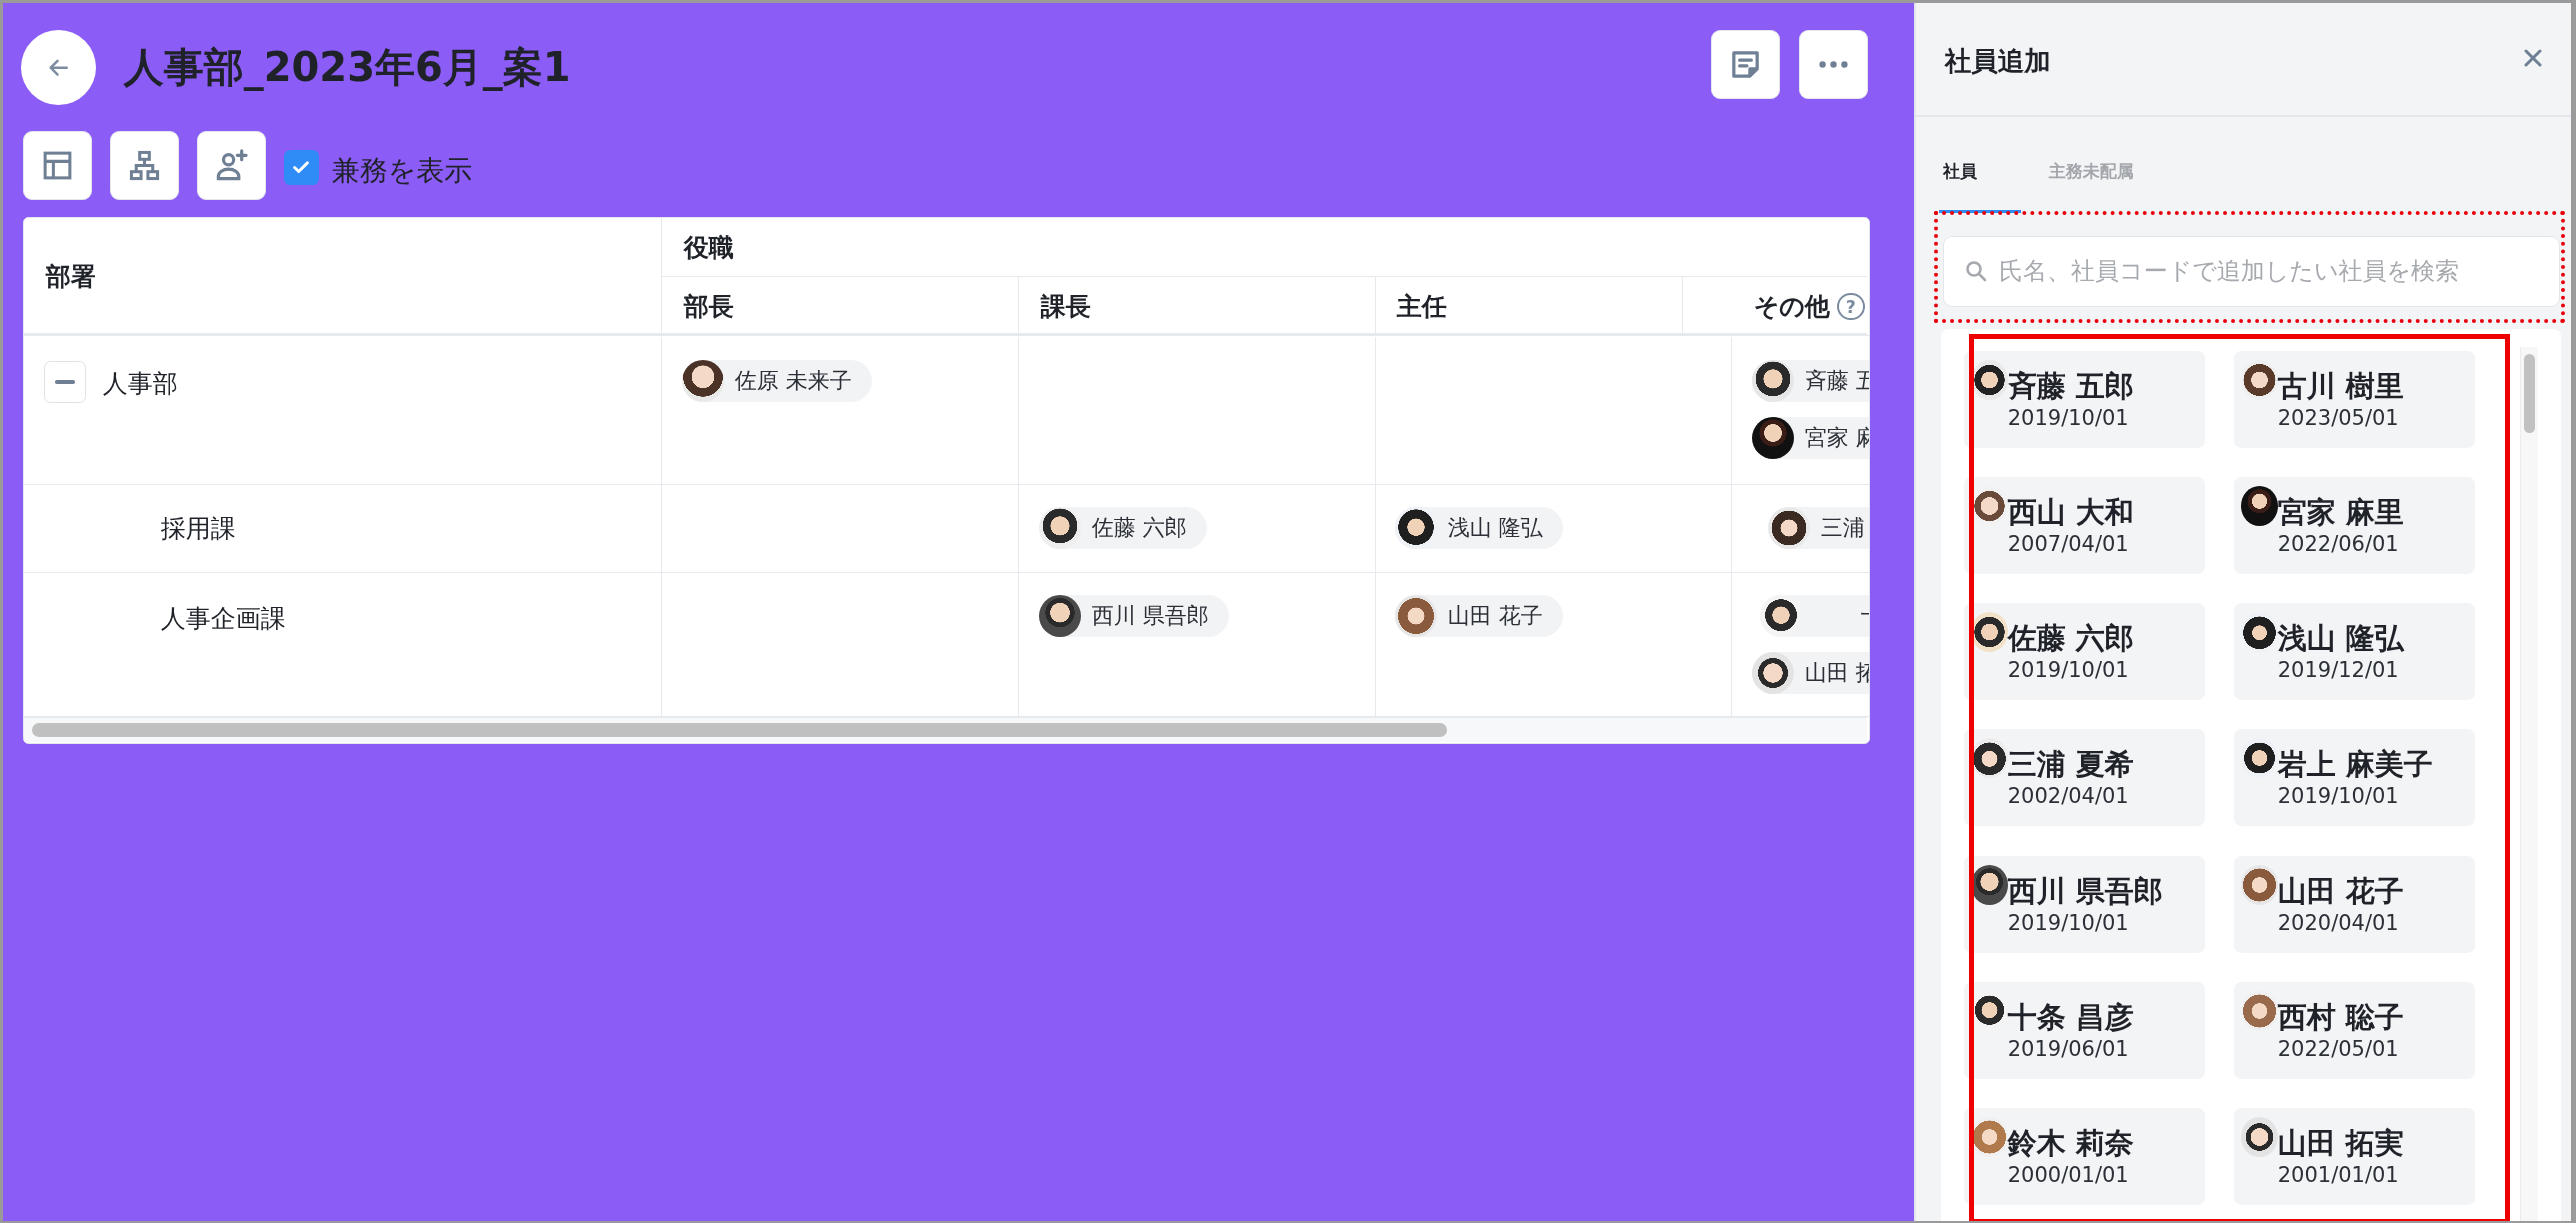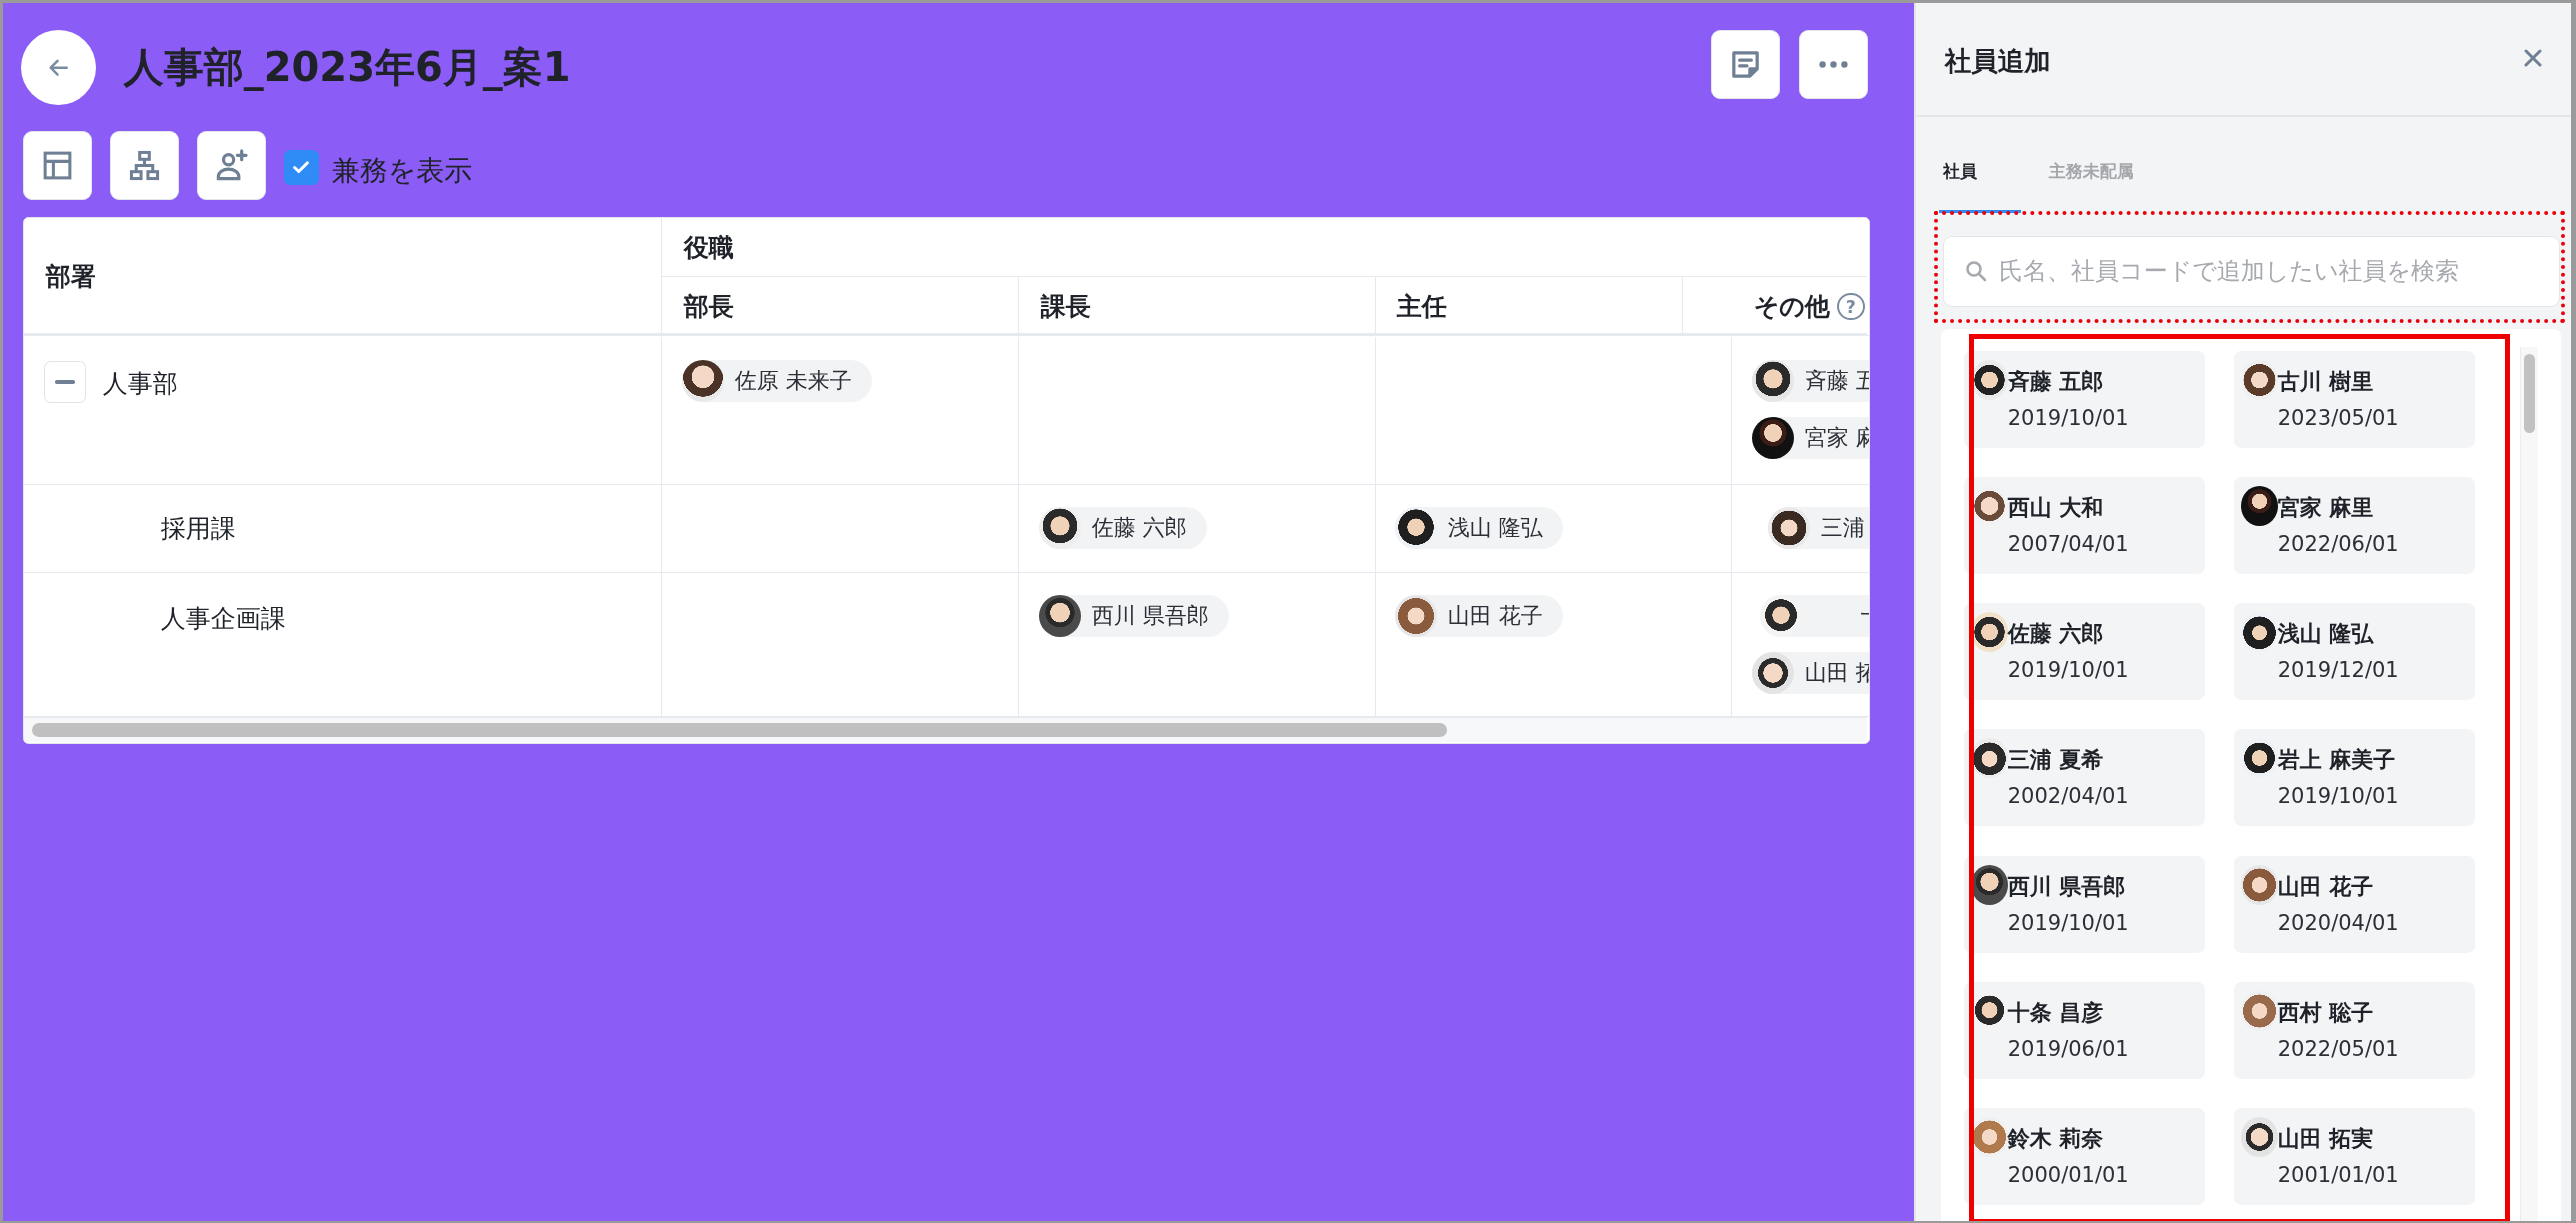--- a/index.html
+++ b/index.html
@@ -107,21 +107,21 @@
     border-radius: 7.3px; overflow: hidden;
   }
   .red-box {
     position: absolute; left: 53px; top: 331px; width: 541px; height: 890px;
     border: 5.5px solid #ee0000; pointer-events: none; z-index: 5;
   }
   .card {
     position: absolute; width: 241px; height: 97px; background: #f3f4f6; border-radius: 7.3px; cursor: pointer;
   }
   .card .av { position: absolute; left: 7.3px; top: 9.1px; width: 37px; height: 40px; border-radius: 50%; }
-  .card .cname { position: absolute; left: 44px; top: 16.5px; font-size: 22px; font-weight: bold; color: #1f2329; white-space: nowrap; }
+  .card .cname { position: absolute; left: 44px; top: 16.5px; font-size: 29px; font-weight: bold; color: #1f2329; white-space: nowrap; }
   .card .cdate { position: absolute; left: 44px; top: 55px; font-size: 21px; color: #2b2f36; white-space: nowrap; }
   .vscroll-track { position: absolute; left: 579px; top: 18.3px; width: 18.3px; height: 887px; background: #f7f7f7; border-left: 0.9px solid #ececec; }
   .vscroll-thumb { position: absolute; left: 3.7px; top: 7.3px; width: 11px; height: 79px; background: #c1c1c1; border-radius: 5.5px; }
 </style>
 </head>
 <body>
 
 <div class="frame">
 
   <div class="back-btn">

